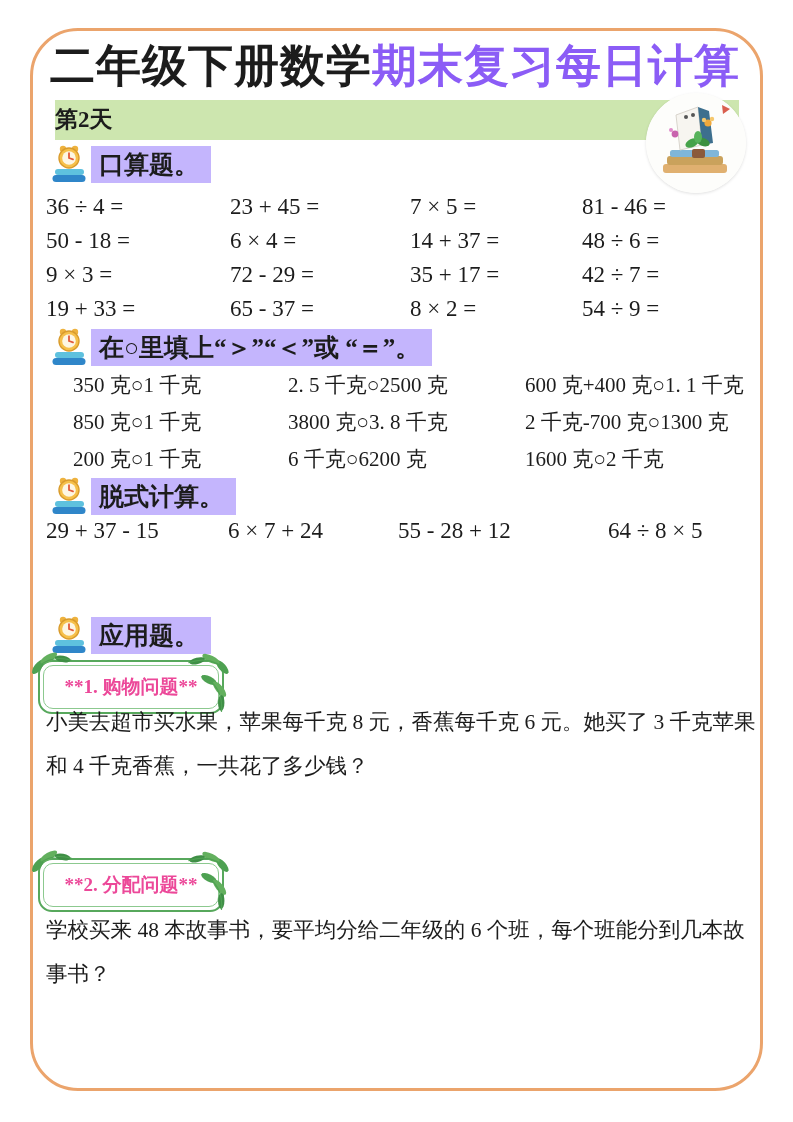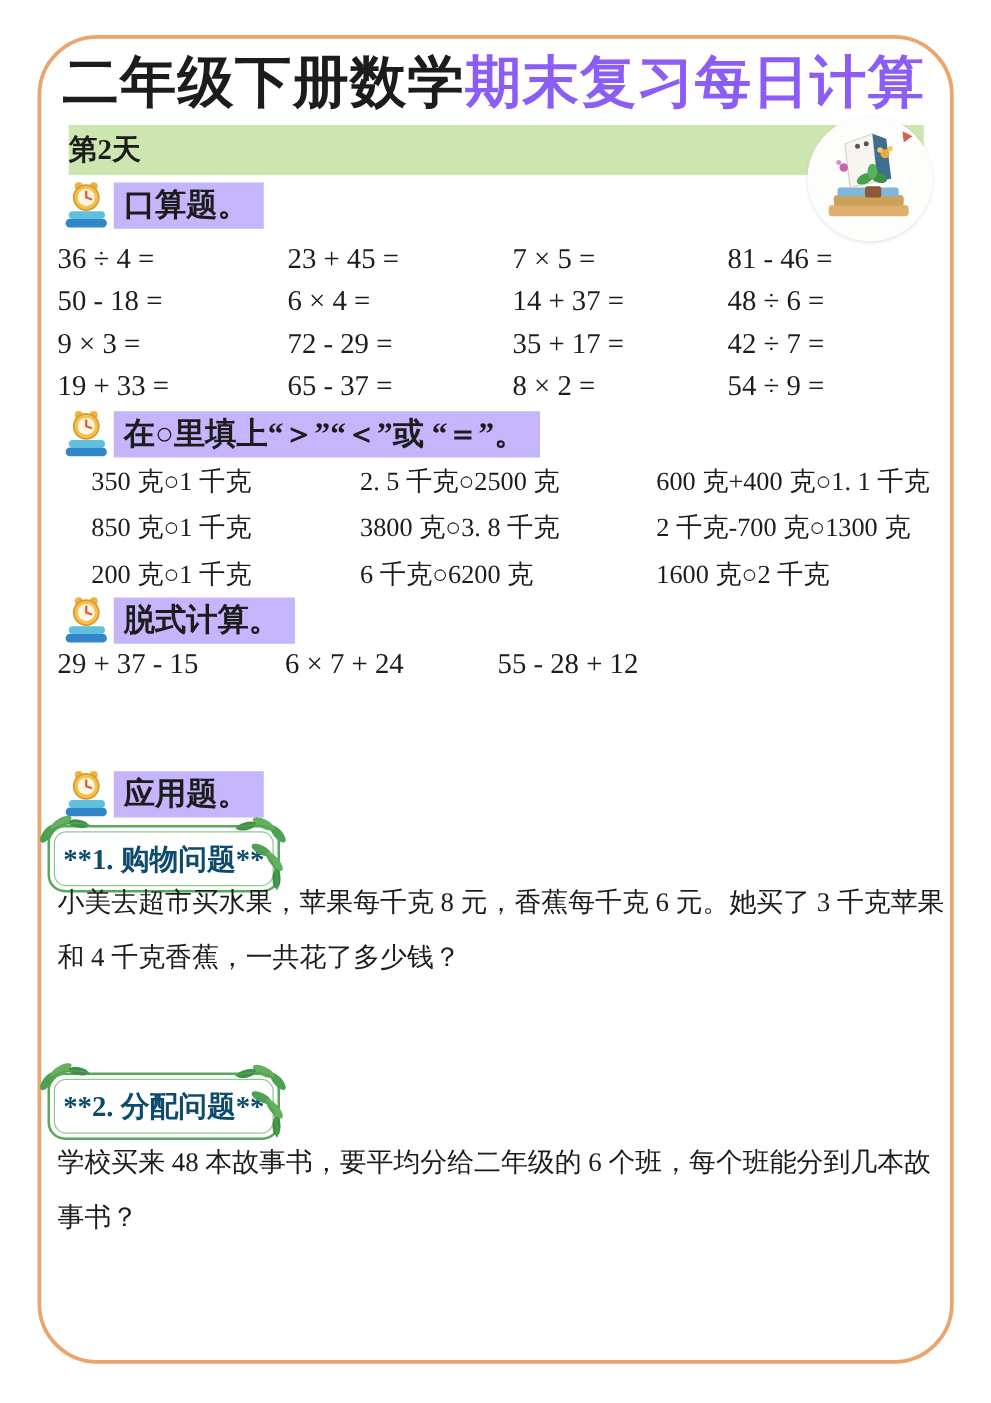--- a/index.html
+++ b/index.html
@@ -53,21 +53,21 @@
   .leaf-box{
     position:absolute;width:182px;height:50px;z-index:2;
     border:2px solid #57a85c;border-radius:14px;background:#ffffff;
     display:flex;align-items:center;justify-content:center;
   }
   .leaf-box::after{
     content:"";position:absolute;left:3px;top:3px;right:3px;bottom:3px;
     border:1px solid #8cc98f;border-radius:10px;
   }
   .leaf-box .p-label{
-    color:#0c4a6e;font-size:23px;font-weight:700;white-space:nowrap;z-index:1;
+    color:#ec4899;font-size:19px;font-weight:700;white-space:nowrap;z-index:1;
   }
   .leaf{position:absolute;width:44px;height:26px;z-index:2;}
   .leaf.tl{left:-12px;top:-13px;transform:rotate(-18deg);}
   .leaf.tr{right:-10px;top:-12px;transform:rotate(14deg) scaleX(-1);}
   .leaf.rs{right:-16px;top:16px;transform:rotate(62deg);}
   .box-1{left:38px;top:660px;}
   .box-2{left:38px;top:858px;}
   .word-text{
     position:absolute;left:46px;width:712px;z-index:2;
     font-size:21.5px;line-height:44px;white-space:nowrap;
@@ -180,20 +180,21 @@
   <div class="sec-head sh-step">
     <svg class="icon">
         <use href="#icon-clockbooks"></use>
       </svg>
     <span class="h-label">脱式计算。</span>
   </div>
   <div class="step-row">
     <span>29 + 37 - 15</span>
     <span>6 × 7 + 24</span>
     <span>55 - 28 + 12</span>
+    <span>64 ÷ 8 × 5</span>
   </div>
 
   <div class="sec-head sh-word">
     <svg class="icon">
         <use href="#icon-clockbooks"></use>
       </svg>
     <span class="h-label">应用题。</span>
   </div>
 
   <div class="leaf-box box-1">

